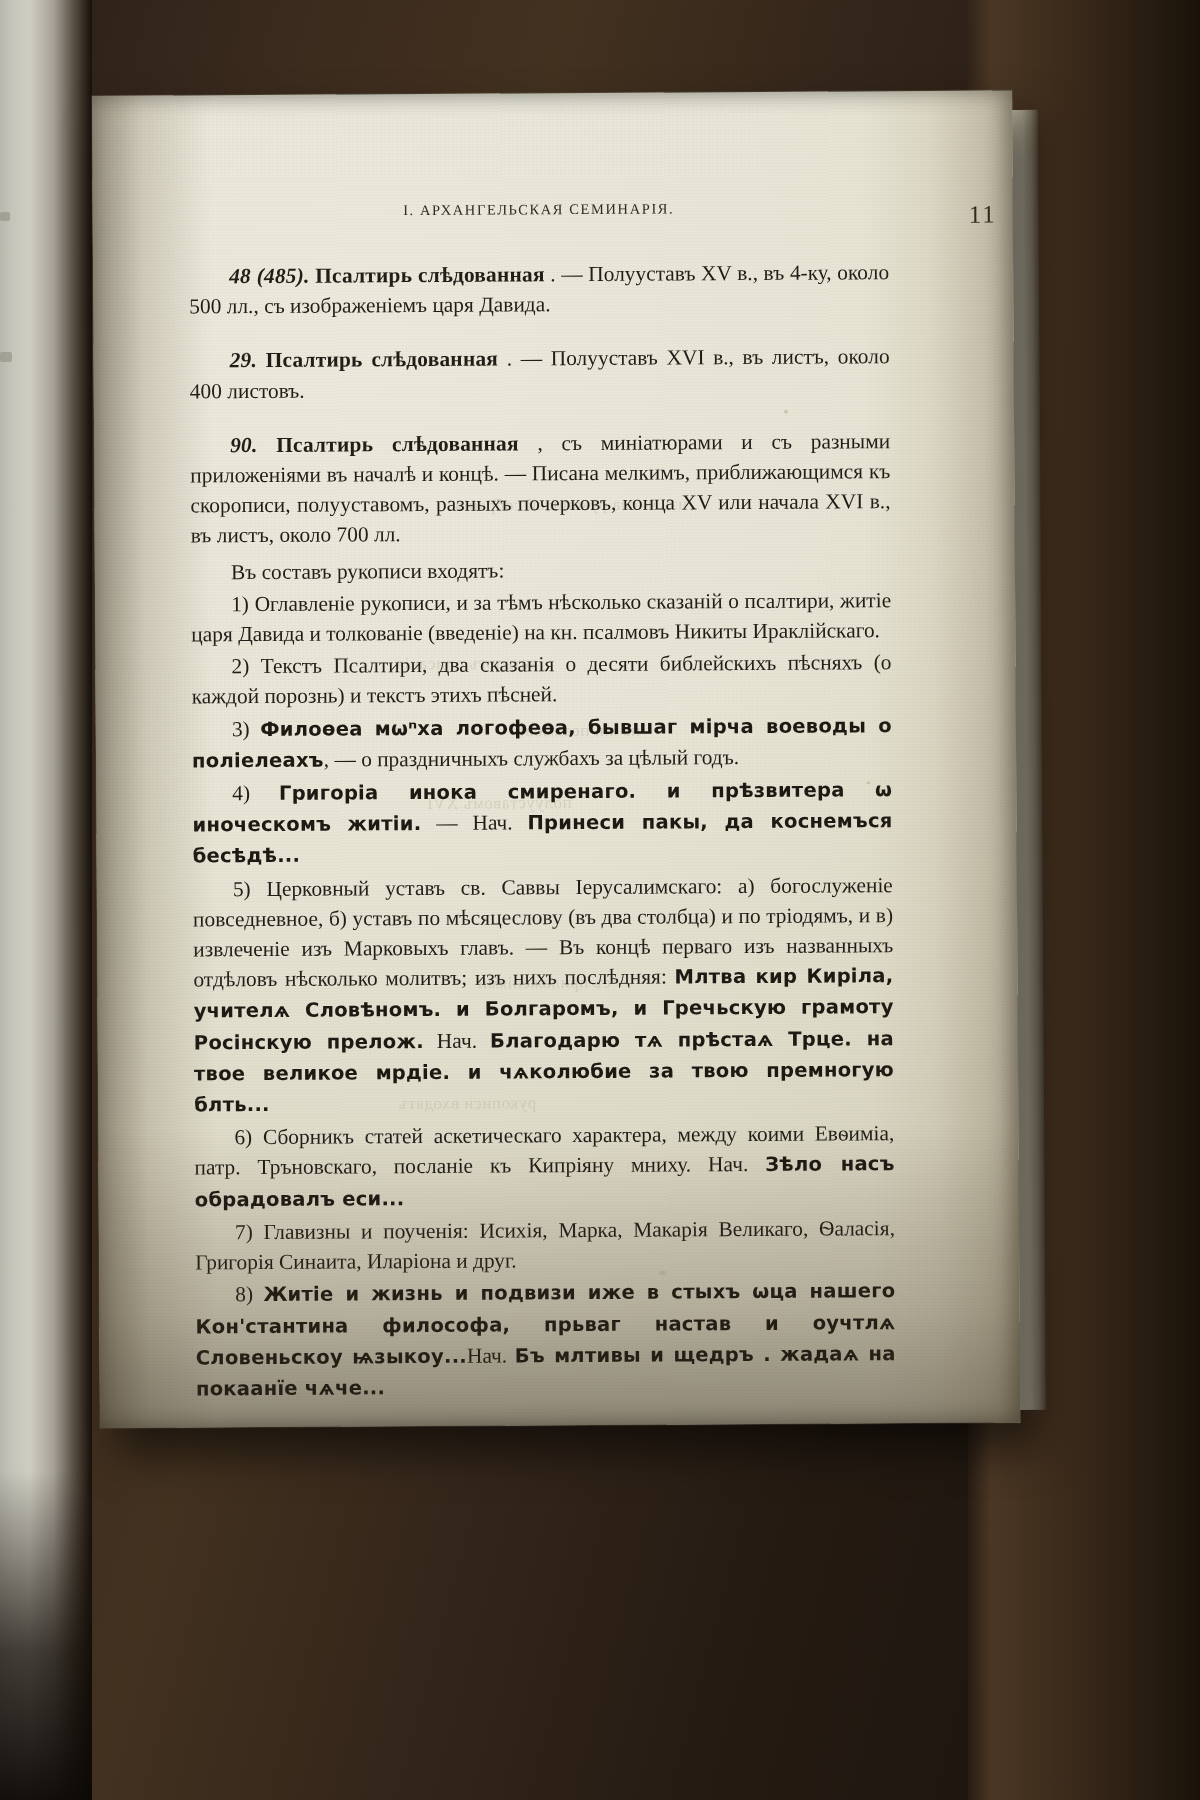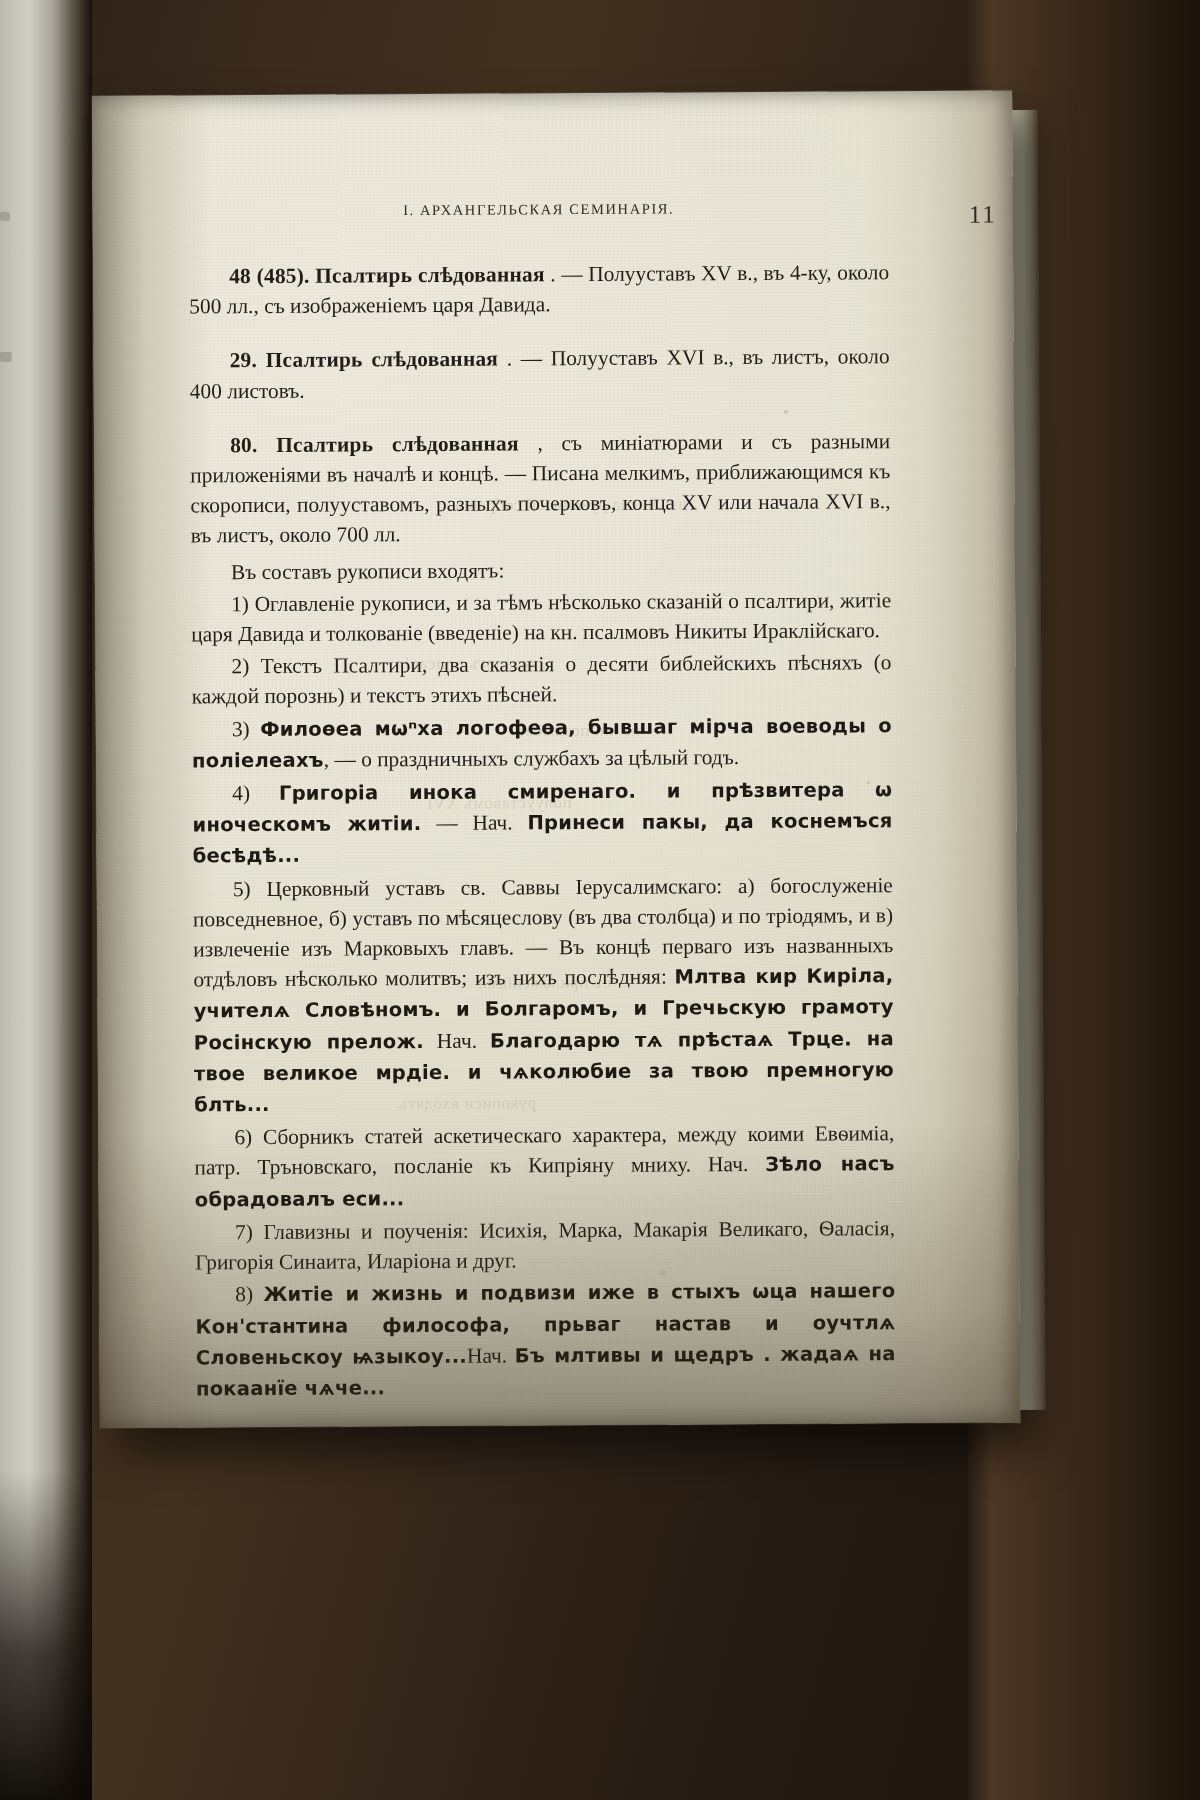--- a/index.html
+++ b/index.html
@@ -169,21 +169,21 @@
     line-height: 30.2px;
     text-align: justify;
     text-justify: inter-word;
     text-indent: 40px;
     font-family: "Liberation Serif", "DejaVu Serif", serif;
   }
   p.entry { margin-top: 24px; }
   p.para  { margin-top: 2px; }
   p.tight { margin-top: 6px; }
 
-  .num      { font-weight: bold; letter-spacing: .2px; }
+  .num      { font-weight: bold; letter-spacing: .2px; font-style: italic; }
   .headword { font-weight: bold; letter-spacing: .2px; }
 
   
   .slav {
     font-family: "DejaVu Sans", "Liberation Sans", sans-serif;
     font-size: 19.6px;
     letter-spacing: .2px;
     color: #1d1913;
     font-weight: 600;
   }
@@ -237,21 +237,21 @@
     </p>
 
     <p class="entry">
       <span class="num">29.</span>
       <span> </span>
       <span class="headword">Псалтирь слѣдованная</span>
       <span>. — Полууставъ XVI в., въ листъ, около 400 листовъ.</span>
     </p>
 
     <p class="entry">
-      <span class="num">80.</span>
+      <span class="num">90.</span>
       <span> </span>
       <span class="headword">Псалтирь слѣдованная</span>
       <span>, съ миніатюрами и съ разными приложеніями въ началѣ и концѣ. — Писана мелкимъ, приближающимся къ скорописи, полууставомъ, разныхъ почерковъ, конца XV или начала XVI в., въ листъ, около 700 лл.</span>
     </p>
 
     <p class="para tight">Въ составъ рукописи входятъ:</p>
 
     <div id="contents-list">
         <p class="para"><span>1) </span><span>Оглавленіе рукописи, и за тѣмъ нѣсколько сказаній о псалтири, житіе царя Давида и толкованіе (введеніе) на кн. псалмовъ Никиты Ираклійскаго.</span></p>
         <p class="para"><span>2) </span><span>Текстъ Псалтири, два сказанія о десяти библейскихъ пѣсняхъ (о каждой порознь) и текстъ этихъ пѣсней.</span></p>

